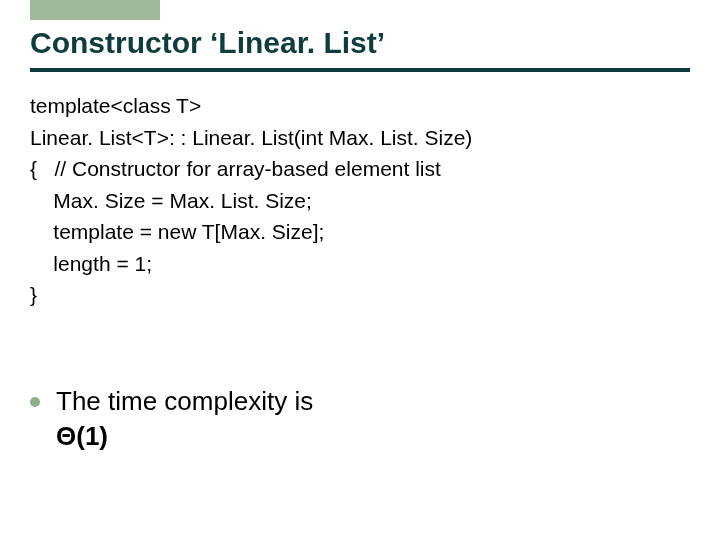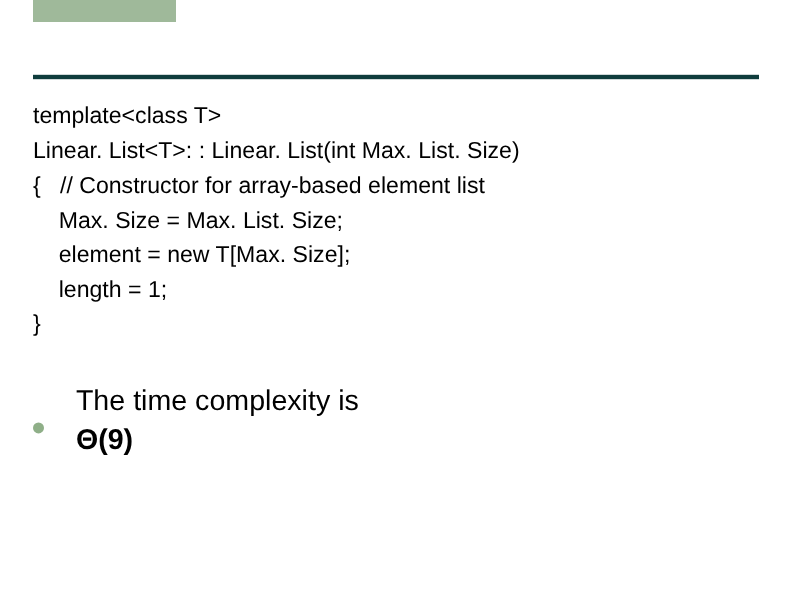--- a/index.html
+++ b/index.html
@@ -48,24 +48,23 @@
     top: 90px;
     font-family: Arial, Helvetica, sans-serif;
     font-size: 21px;
     color: #000000;
     line-height: 1.5;
     white-space: pre;
   }
   .bullet-row {
     position: absolute;
     left: 30px;
-    top: 347px;
+    top: 384px;
     display: flex;
-    align-items: center;
-    gap: 13px;
+    align-items: flex-start;
   }
   .bullet-dot {
     width: 10px;
     height: 10px;
     border-radius: 50%;
     background: #8faf88;
     margin-top: 13px;
     margin-right: 16px;
     flex: 0 0 auto;
   }
@@ -78,32 +77,33 @@
     font-weight: bold;
   }
 </style>
 </head>
 <body>
 
 <div class="slide">
 
   <div class="accent-box"></div>
 
+  <div class="title">Constructor ‘Linear. List’</div>
 
   <hr class="rule">
 
   <div class="code-block"><span>template&lt;class T&gt;</span>
 <span>Linear. List&lt;T&gt;: : Linear. List(int Max. List. Size)</span>
 <span>{   // Constructor for array-based element list</span>
 <span>    Max. Size = Max. List. Size;</span>
-<span>    element = new T[Max. Size];</span>
+<span>    template = new T[Max. Size];</span>
 <span>    length = 1;</span>
 <span>}</span></div>
 
   <div class="bullet-row">
     <div class="bullet-dot"></div>
     <div class="bullet-text">
       <span>The time complexity is</span><br>
-      <span class="bullet-strong">Θ(9)</span>
+      <span class="bullet-strong">Θ(1)</span>
     </div>
   </div>
 
 </div>
 
 </body></html>

